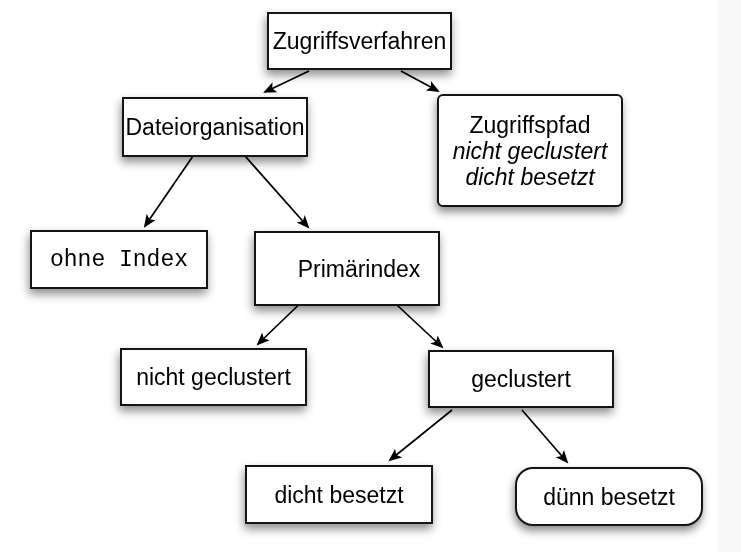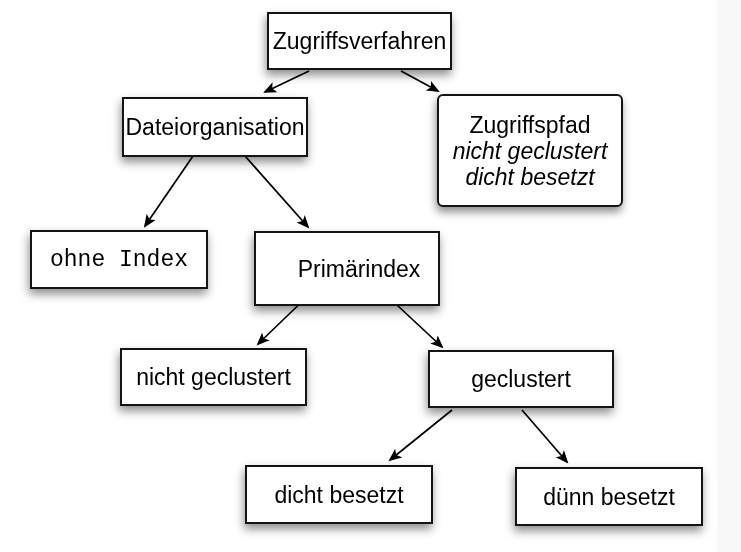--- a/index.html
+++ b/index.html
@@ -82,18 +82,18 @@
   </div>
 
   <div class="node" style="left: 396px; top: 350px; width: 186px; height: 58px; margin-left: 32px;">
     <span class="line">geclustert</span>
   </div>
 
   <div class="node" style="left: 245px; top: 465px; width: 188px; height: 59px;">
     <span class="line">dicht besetzt</span>
   </div>
 
-  <div class="node" style="left: 515px; top: 467px; width: 188px; height: 59px;">
+  <div class="node" style="left: 515px; top: 467px; width: 188px; height: 59px; border-radius: 18px;">
     <span class="line">dünn besetzt</span>
   </div>
 
   <div class="right-gutter"></div>
 </div>
 
 </body></html>

